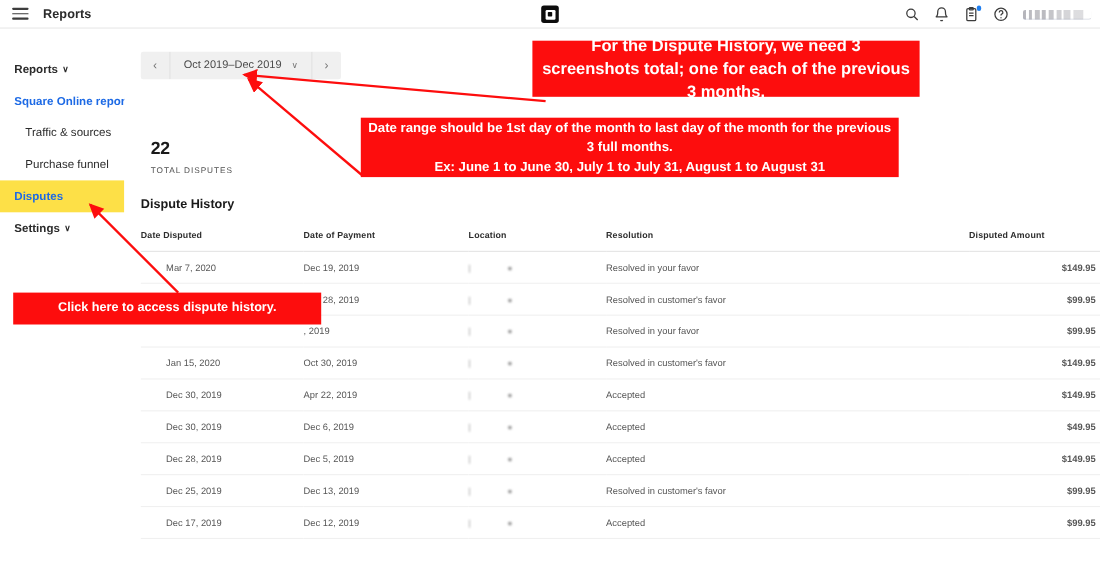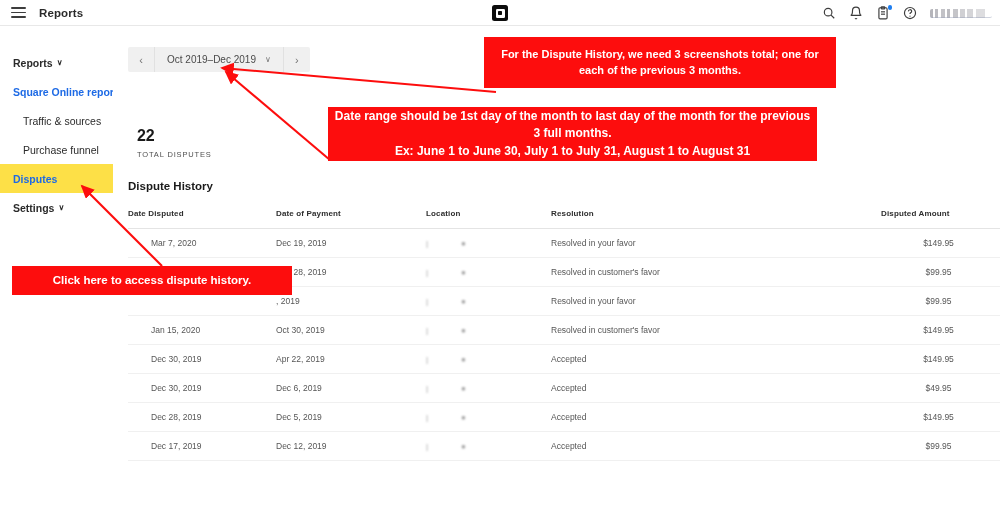--- a/index.html
+++ b/index.html
@@ -125,36 +125,36 @@
     border-bottom: 1px solid #e4e4e4;
   }
   table.hist td {
     font-size: 8.5px; color: #565656; padding: 0; height: 29px;
     border-bottom: 1px solid #f0f0f0; vertical-align: middle;
   }
   .c-date    { width: 148px; padding-left: 23px !important; }
   .c-pay     { width: 150px; }
   .c-loc     { width: 125px; }
   .c-res     { width: 330px; }
-  .c-amt     { width: 119px; text-align: center; padding-right: 4px !important; }
+  .c-amt     { width: 119px; text-align: right; padding-right: 4px !important; font-weight: bold; }
   th.c-date  { padding-left: 0 !important; }
   .res-green { color: #3cc973; }
   .res-red   { color: #ec5f7a; }
   .amt { color: #4a4a4a; }
 
   .loc-blur { display:flex; align-items:center; gap: 33px; filter: blur(1.1px); }
   .loc-blur span { font-size: 8px; color: #9b9b9b; }
 
   
   .anno {
     position: absolute; background: #fd0d0d; color: #fff; text-align: center;
     font-weight: bold; line-height: 1.42; z-index: 30;
   }
   #anno-screenshots { left: 484px; top: 37px; width: 352px; height: 51px;
-    font-size: 11px; display:flex; align-items:center; justify-content:center; padding: 0 8px; }
+    font-size: 15px; display:flex; align-items:center; justify-content:center; padding: 0 8px; }
   #anno-daterange  { left: 328px; top: 107px; width: 489px; height: 54px;
     font-size: 12px; display:flex; align-items:center; justify-content:center; padding: 0 6px; }
   #anno-click      { left: 12px; top: 266px; width: 280px; height: 29px;
     font-size: 11.5px; display:flex; align-items:center; justify-content:center; }
 
   svg.arrows { position: absolute; left:0; top:0; width: 1000px; height: 512px; z-index: 25; pointer-events: none; }
 </style>
 </head>
 <body>
 
@@ -341,20 +341,32 @@
             <td class="c-loc">
               <span class="loc-blur">
                 <span>|</span>
                 <span>●</span>
               </span>
             </td>
             <td class="c-res res-green">Accepted</td>
             <td class="c-amt amt">$149.95</td>
           </tr>
           <tr>
+            <td class="c-date">Dec 25, 2019</td>
+            <td class="c-pay">Dec 13, 2019</td>
+            <td class="c-loc">
+              <span class="loc-blur">
+                <span>|</span>
+                <span>●</span>
+              </span>
+            </td>
+            <td class="c-res res-red">Resolved in customer's favor</td>
+            <td class="c-amt amt">$99.95</td>
+          </tr>
+          <tr>
             <td class="c-date">Dec 17, 2019</td>
             <td class="c-pay">Dec 12, 2019</td>
             <td class="c-loc">
               <span class="loc-blur">
                 <span>|</span>
                 <span>●</span>
               </span>
             </td>
             <td class="c-res res-green">Accepted</td>
             <td class="c-amt amt">$99.95</td>

